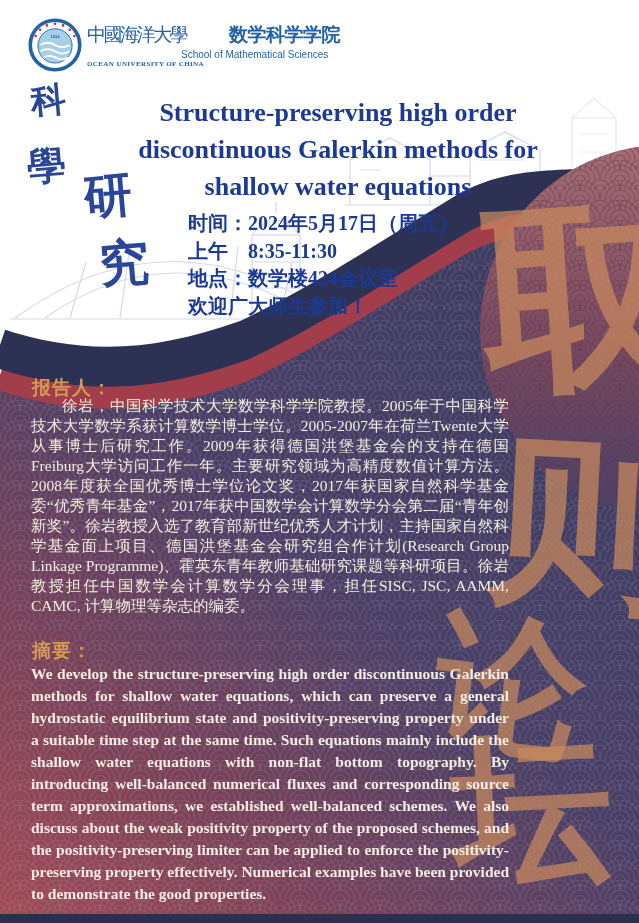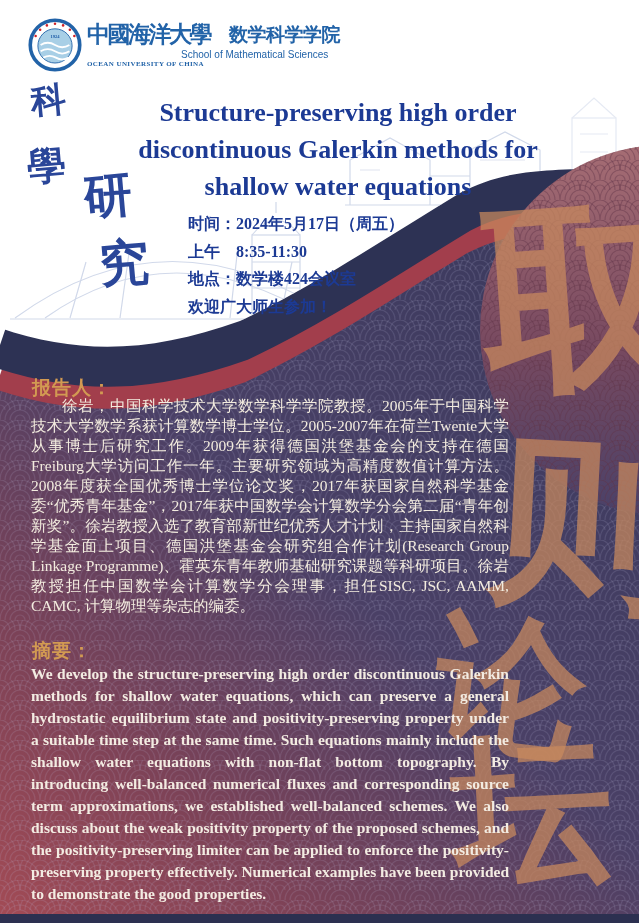--- a/index.html
+++ b/index.html
@@ -2,34 +2,34 @@
 <html><head>
 <meta charset="utf-8">
 <style>
   html,body{margin:0;padding:0;background:#888;}
   #poster{
     position:relative;width:639px;height:923px;overflow:hidden;background:#fff;
     font-family:"Liberation Serif","DejaVu Serif",serif;
   }
   #poster .abs{position:absolute;}
   
-  .uni-cn{font-size:23px;font-weight:bold;color:#2263a8;letter-spacing:-2.5px;line-height:26px;}
+  .uni-cn{font-size:19px;font-weight:normal;color:#2263a8;letter-spacing:-2.5px;line-height:26px;}
   .uni-en{font-size:7px;font-weight:bold;color:#2263a8;letter-spacing:.4px;margin-top:12px;}
   .sch-cn{font-size:19px;font-weight:bold;color:#2263a8;letter-spacing:-.5px;line-height:24px;
           font-family:"Liberation Sans","DejaVu Sans",sans-serif;margin-left:48px;}
   .sch-en{font-size:10px;color:#2263a8;margin-top:2px;font-family:"Liberation Sans","DejaVu Sans",sans-serif;}
   
   .lcal{color:#2a4699;font-weight:bold;transform:rotate(-5deg);line-height:1;}
   
   .rcal{color:#c98a5e;opacity:.72;font-weight:bold;line-height:1;pointer-events:none;}
   
   .title{left:90px;top:86px;width:480px;text-align:center;color:#1c3a94;
          font-weight:bold;font-size:26px;line-height:37px;}
   
-  .info{left:188px;top:210px;color:#1c3a94;font-weight:bold;font-size:16px;line-height:27.5px;}
+  .info{left:188px;top:210px;color:#1c3a94;font-weight:bold;font-size:20px;line-height:27.5px;}
   
   .sec-label{color:#d29a52;font-weight:bold;font-size:19px;letter-spacing:1px;}
   .bio{left:31px;top:396px;width:478px;color:#f3ecdf;font-size:15.5px;line-height:20px;
        text-align:justify;text-indent:2em;}
   .abstract{left:31px;top:663px;width:478px;color:#f3ece2;font-weight:bold;font-size:15.5px;
             line-height:22px;text-align:justify;}
   .bottom-bar{left:0;top:914px;width:639px;height:9px;background:#2c3050;}
 </style>
 </head>
 <body>

